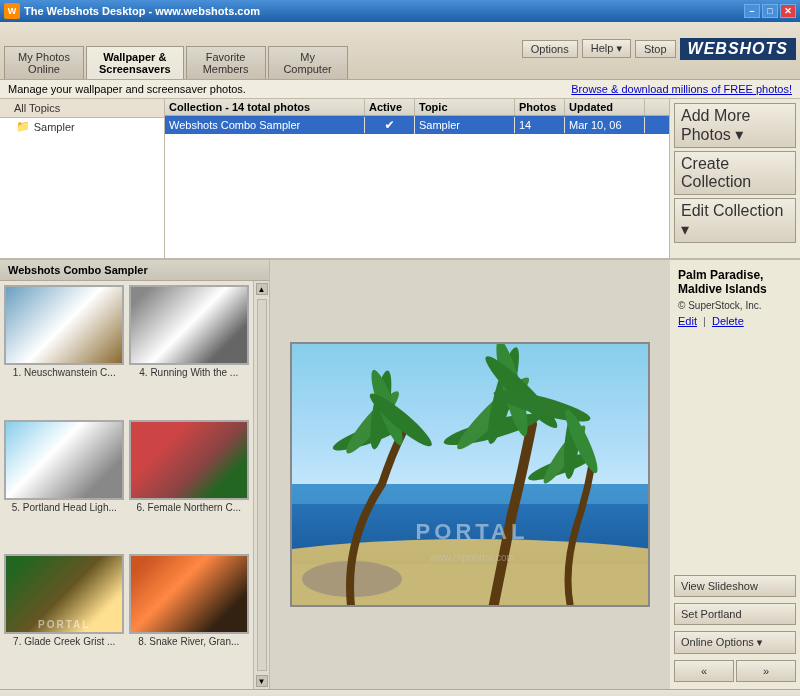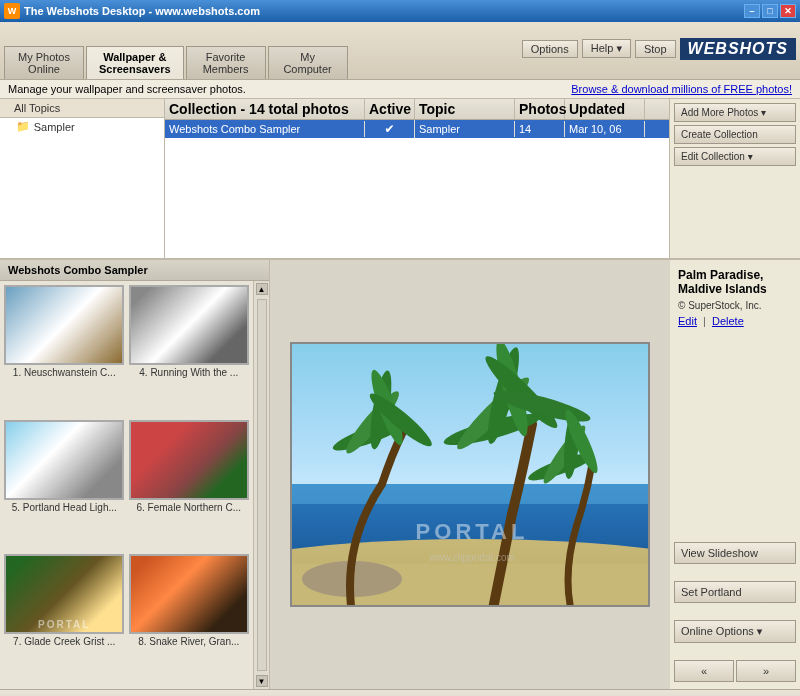--- a/index.html
+++ b/index.html
@@ -93,42 +93,42 @@
     }
     .collection-table {
       flex: 1;
       background: white;
       overflow: hidden;
     }
     .table-header {
       display: flex;
       background: linear-gradient(to bottom, #e8e4d8, #d8d4c8);
       border-bottom: 1px solid #b0a898;
-      font-size: 14px;
+      font-size: 11px;
     }
     .th { padding: 2px 4px; border-right: 1px solid #c0b8a8; font-weight: bold; cursor: pointer; }
     .table-row {
       display: flex; align-items: center;
       font-size: 11px;
     }
     .table-row.selected { background: #316ac5; color: white; }
     .td { padding: 2px 4px; border-right: 1px solid #e0dcd0; overflow: hidden; white-space: nowrap; }
     .checkbox-td { width: 24px; display: flex; align-items: center; justify-content: center; }
     .check-icon { color: #316ac5; font-size: 12px; }
     .table-row.selected .check-icon { color: white; }
 
     
     .right-panel {
       width: 130px;
       padding: 4px;
       display: flex; flex-direction: column; gap: 3px;
       background: #ece9d8;
     }
     .panel-btn {
-      padding: 3px 6px; font-size: 10px;
+      padding: 3px 6px; font-size: 16px;
       background: linear-gradient(to bottom, #f0ece0, #d8d0c0);
       border: 1px solid #a09888; cursor: pointer; color: #333;
       text-align: left; display: flex; align-items: center; justify-content: space-between;
     }
 
     
     .bottom-section {
       display: flex;
       height: 430px;
       border-top: 1px solid #c0b8a8;
@@ -426,21 +426,21 @@
   <div class="photo-right-panel">
     <div class="photo-info-box">
       <div class="photo-title">Palm Paradise,<br>Maldive Islands</div>
       <div class="photo-copy">© SuperStock, Inc.</div>
       <div class="photo-links">
         <span class="photo-link">Edit</span>
         <span class="sep">|</span>
         <span class="photo-link">Delete</span>
       </div>
     </div>
-    <div style="display:flex; flex-direction:column; gap:14px;">
+    <div style="display:flex; flex-direction:column; gap:3px;">
       <button class="slide-btn">View Slideshow</button>
       <button class="wallpaper-btn">Set Portland</button>
       <button class="online-btn">Online Options ▾</button>
       <div class="nav-photos-row">
         <button class="nav-photo-btn">«</button>
         <button class="nav-photo-btn">»</button>
       </div>
     </div>
   </div>
 </div>

